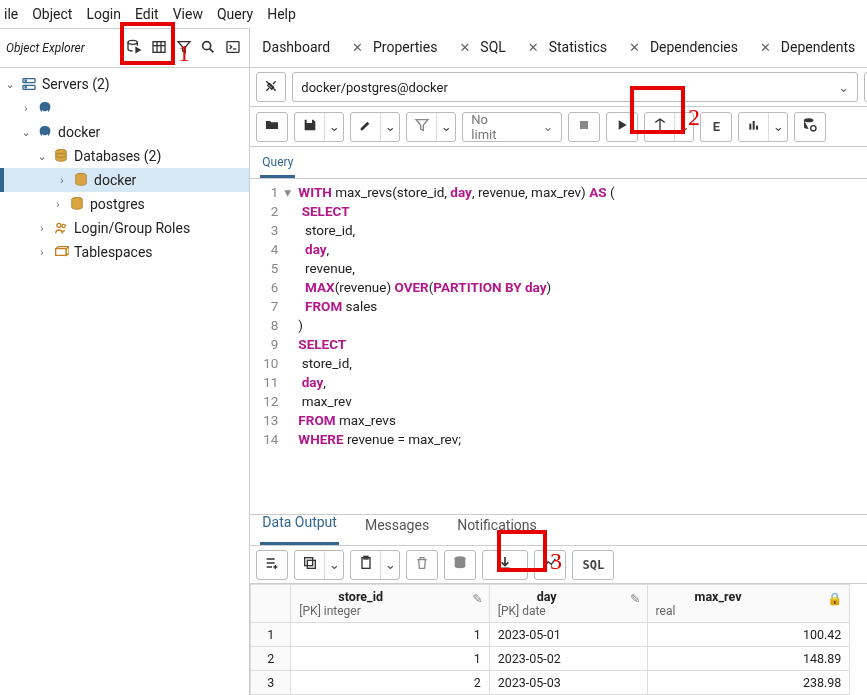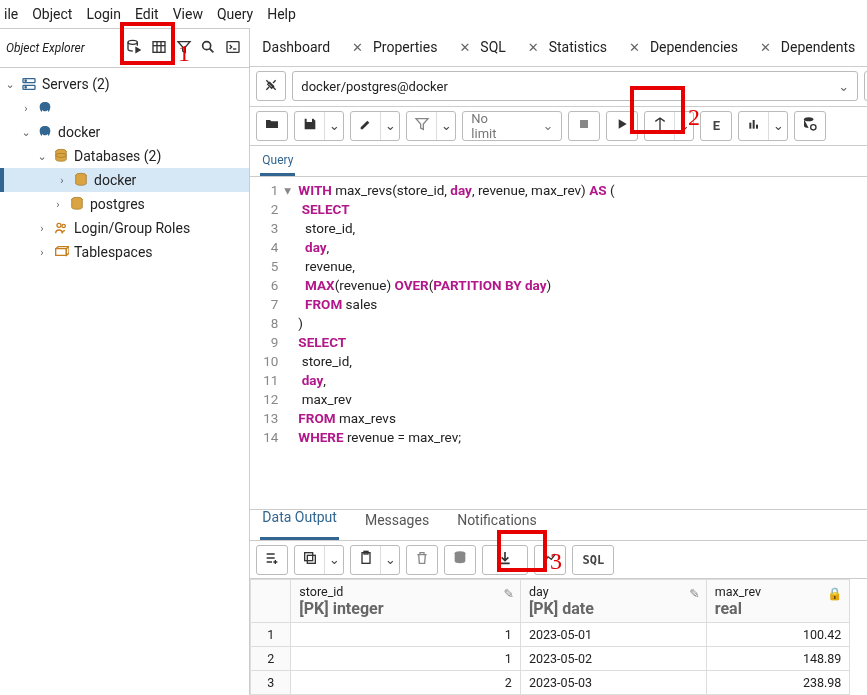--- a/index.html
+++ b/index.html
@@ -42,22 +42,22 @@
   .code { padding: 4px 0; white-space: pre; }
   .kw { color: #b21889; font-weight: bold; text-align: center; }
   .output-tabs { height: 32px; display: flex; align-items: flex-end; padding: 0 10px; gap: 24px; border-top: 1px solid #ccc; border-bottom: 1px solid #ccc; }
   .otab { padding: 12px 2px; font-size: 14px; color: #555; cursor: pointer; }
   .otab.active { color: #326690; border-bottom: 3px solid #326690; }
   .output-toolbar { height: 38px; display: flex; align-items: center; padding: 4px 6px; gap: 6px; border-bottom: 1px solid #ccc; }
   .sql-btn { font-family: monospace; font-size: 12px; font-weight: bold; color: #444; }
   .data-table { border-collapse: collapse; font-size: 12.5px; width: 600px; }
   .data-table th, .data-table td { border: 1px solid #ddd; padding: 4px 8px; text-align: left; }
   .data-table th { background: #fafafa; font-weight: normal; position: relative; }
-  .data-table th .col-name { font-weight: normal; }
-  .data-table th .col-type { color: #666; font-size: 16px; font-weight: bold; }
+  .data-table th .col-name { font-weight: bold; margin-left: 39px; }
+  .data-table th .col-type { color: #666; font-size: 12px; }
   .data-table th .pencil { position: absolute; right: 6px; top: 6px; color: #888; }
   .data-table th .lock { position: absolute; right: 6px; top: 6px; color: #888; }
   .data-table td.num-cell { text-align: right; }
   .rownum { width: 40px; text-align: center !important; background: #fafafa; }
   
   .anno { position: absolute; border: 4px solid #e60000; pointer-events: none; }
   .anno-label { position: absolute; color: #e60000; font-size: 24px; font-weight: 500; font-family: serif; pointer-events: none; }
 </style>
 </head>
 <body>

